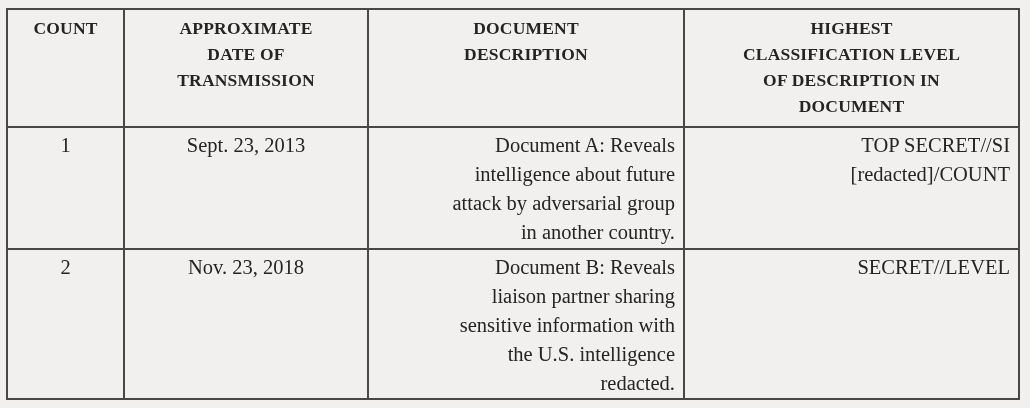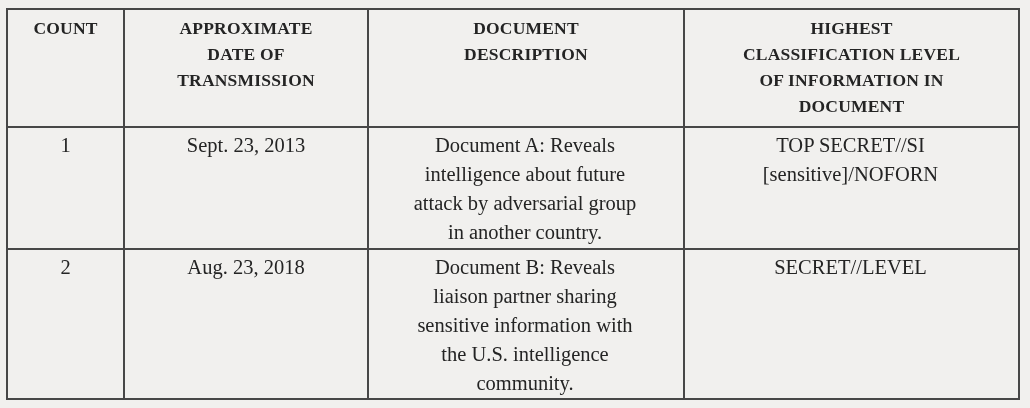--- a/index.html
+++ b/index.html
@@ -53,21 +53,21 @@
     padding: 3px 6px 0 6px;
     white-space: pre-line;
   }
   tr.header-row   { height: 118px; }
   tr.body-row-1   { height: 122px; }
   tr.body-row-2   { height: 149px; }
   td.cell-count,
   td.cell-date    { text-align: center; }
   td.cell-description,
   td.cell-classification {
-    text-align: center;
+    text-align: right;
     padding-left: 6px;
     padding-right: 8px;
   }
 </style>
 </head>
 <body>
 
 <div class="page">
   <table class="doc-table">
     <colgroup>
@@ -79,40 +79,40 @@
     <thead>
       <tr class="header-row">
         <th>COUNT</th>
         <th>APPROXIMATE
 DATE OF
 TRANSMISSION</th>
         <th>DOCUMENT
 DESCRIPTION</th>
         <th>HIGHEST
 CLASSIFICATION LEVEL
-OF INFORMATION IN
+OF DESCRIPTION IN
 DOCUMENT</th>
       </tr>
     </thead>
     <tbody>
       <tr class="body-row-1">
         <td class="cell-count">1</td>
         <td class="cell-date">Sept. 23, 2013</td>
         <td class="cell-description">Document A: Reveals
 intelligence about future
 attack by adversarial group
 in another country.</td>
         <td class="cell-classification">TOP SECRET//SI
-[sensitive]/NOFORN</td>
+[redacted]/COUNT</td>
       </tr>
       <tr class="body-row-2">
         <td class="cell-count">2</td>
-        <td class="cell-date">Aug. 23, 2018</td>
+        <td class="cell-date">Nov. 23, 2018</td>
         <td class="cell-description">Document B: Reveals
 liaison partner sharing
 sensitive information with
 the U.S. intelligence
-community.</td>
+redacted.</td>
         <td class="cell-classification">SECRET//LEVEL</td>
       </tr>
     </tbody>
   </table>
 </div>
 
 </body></html>

